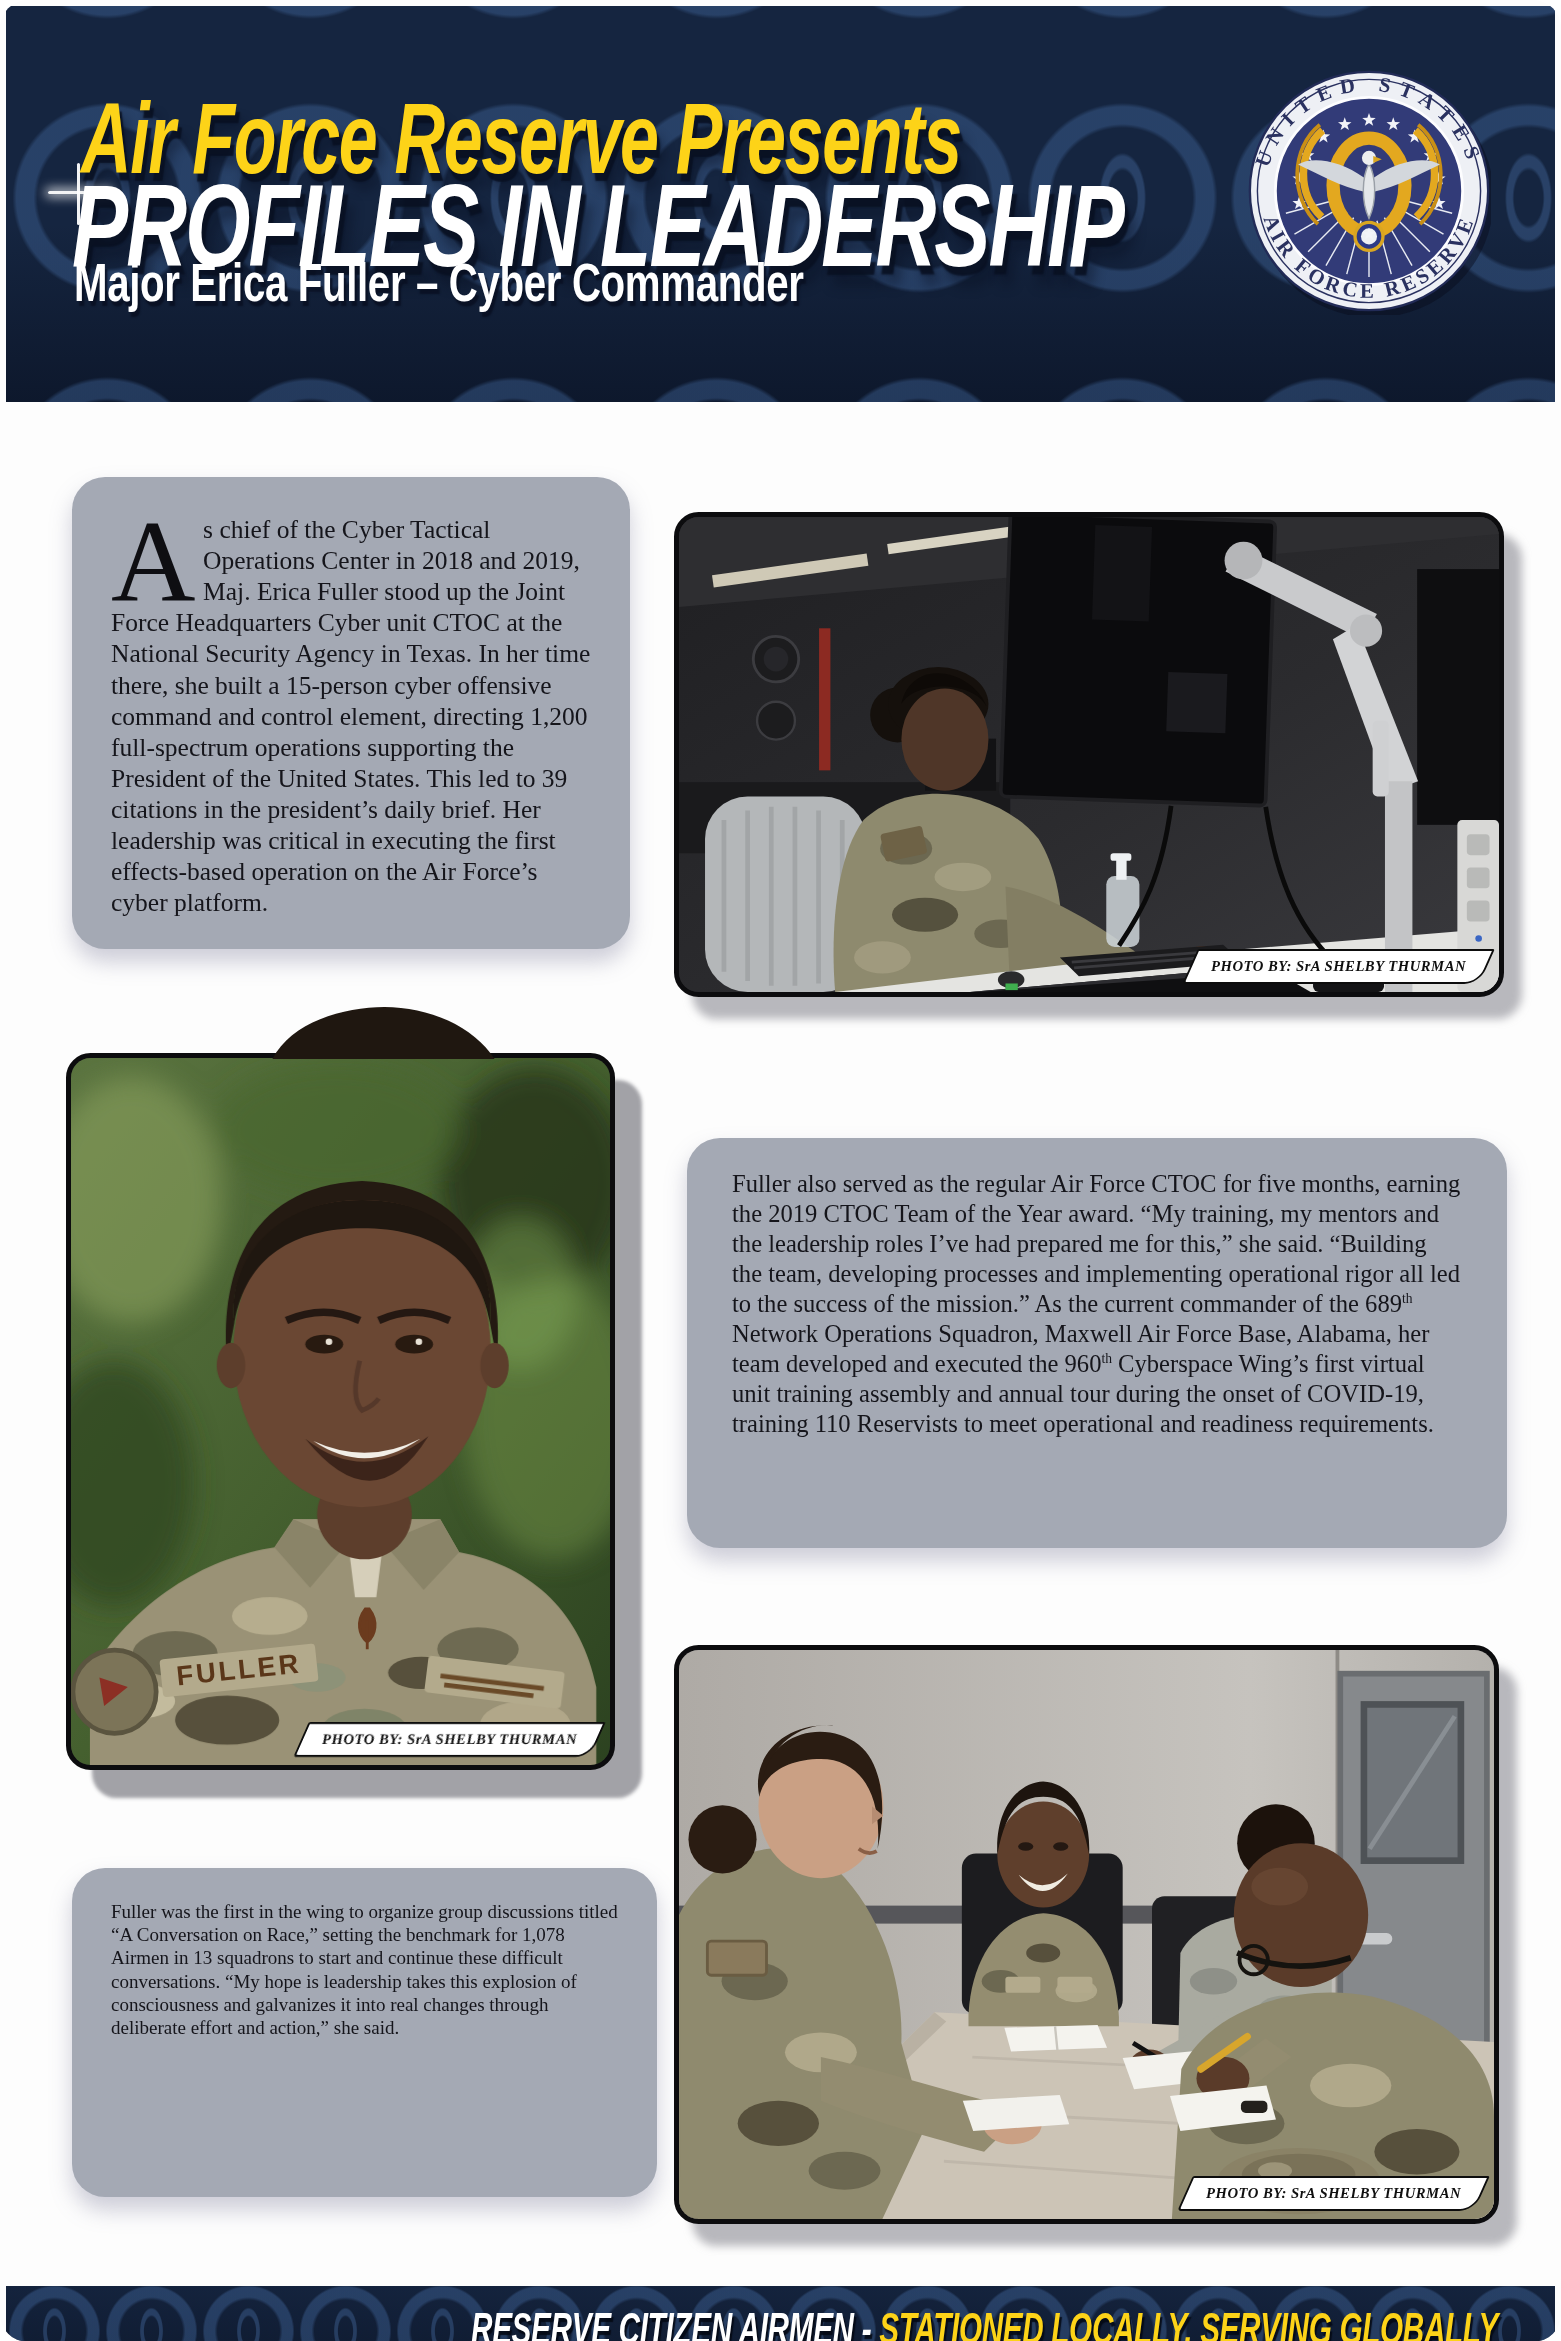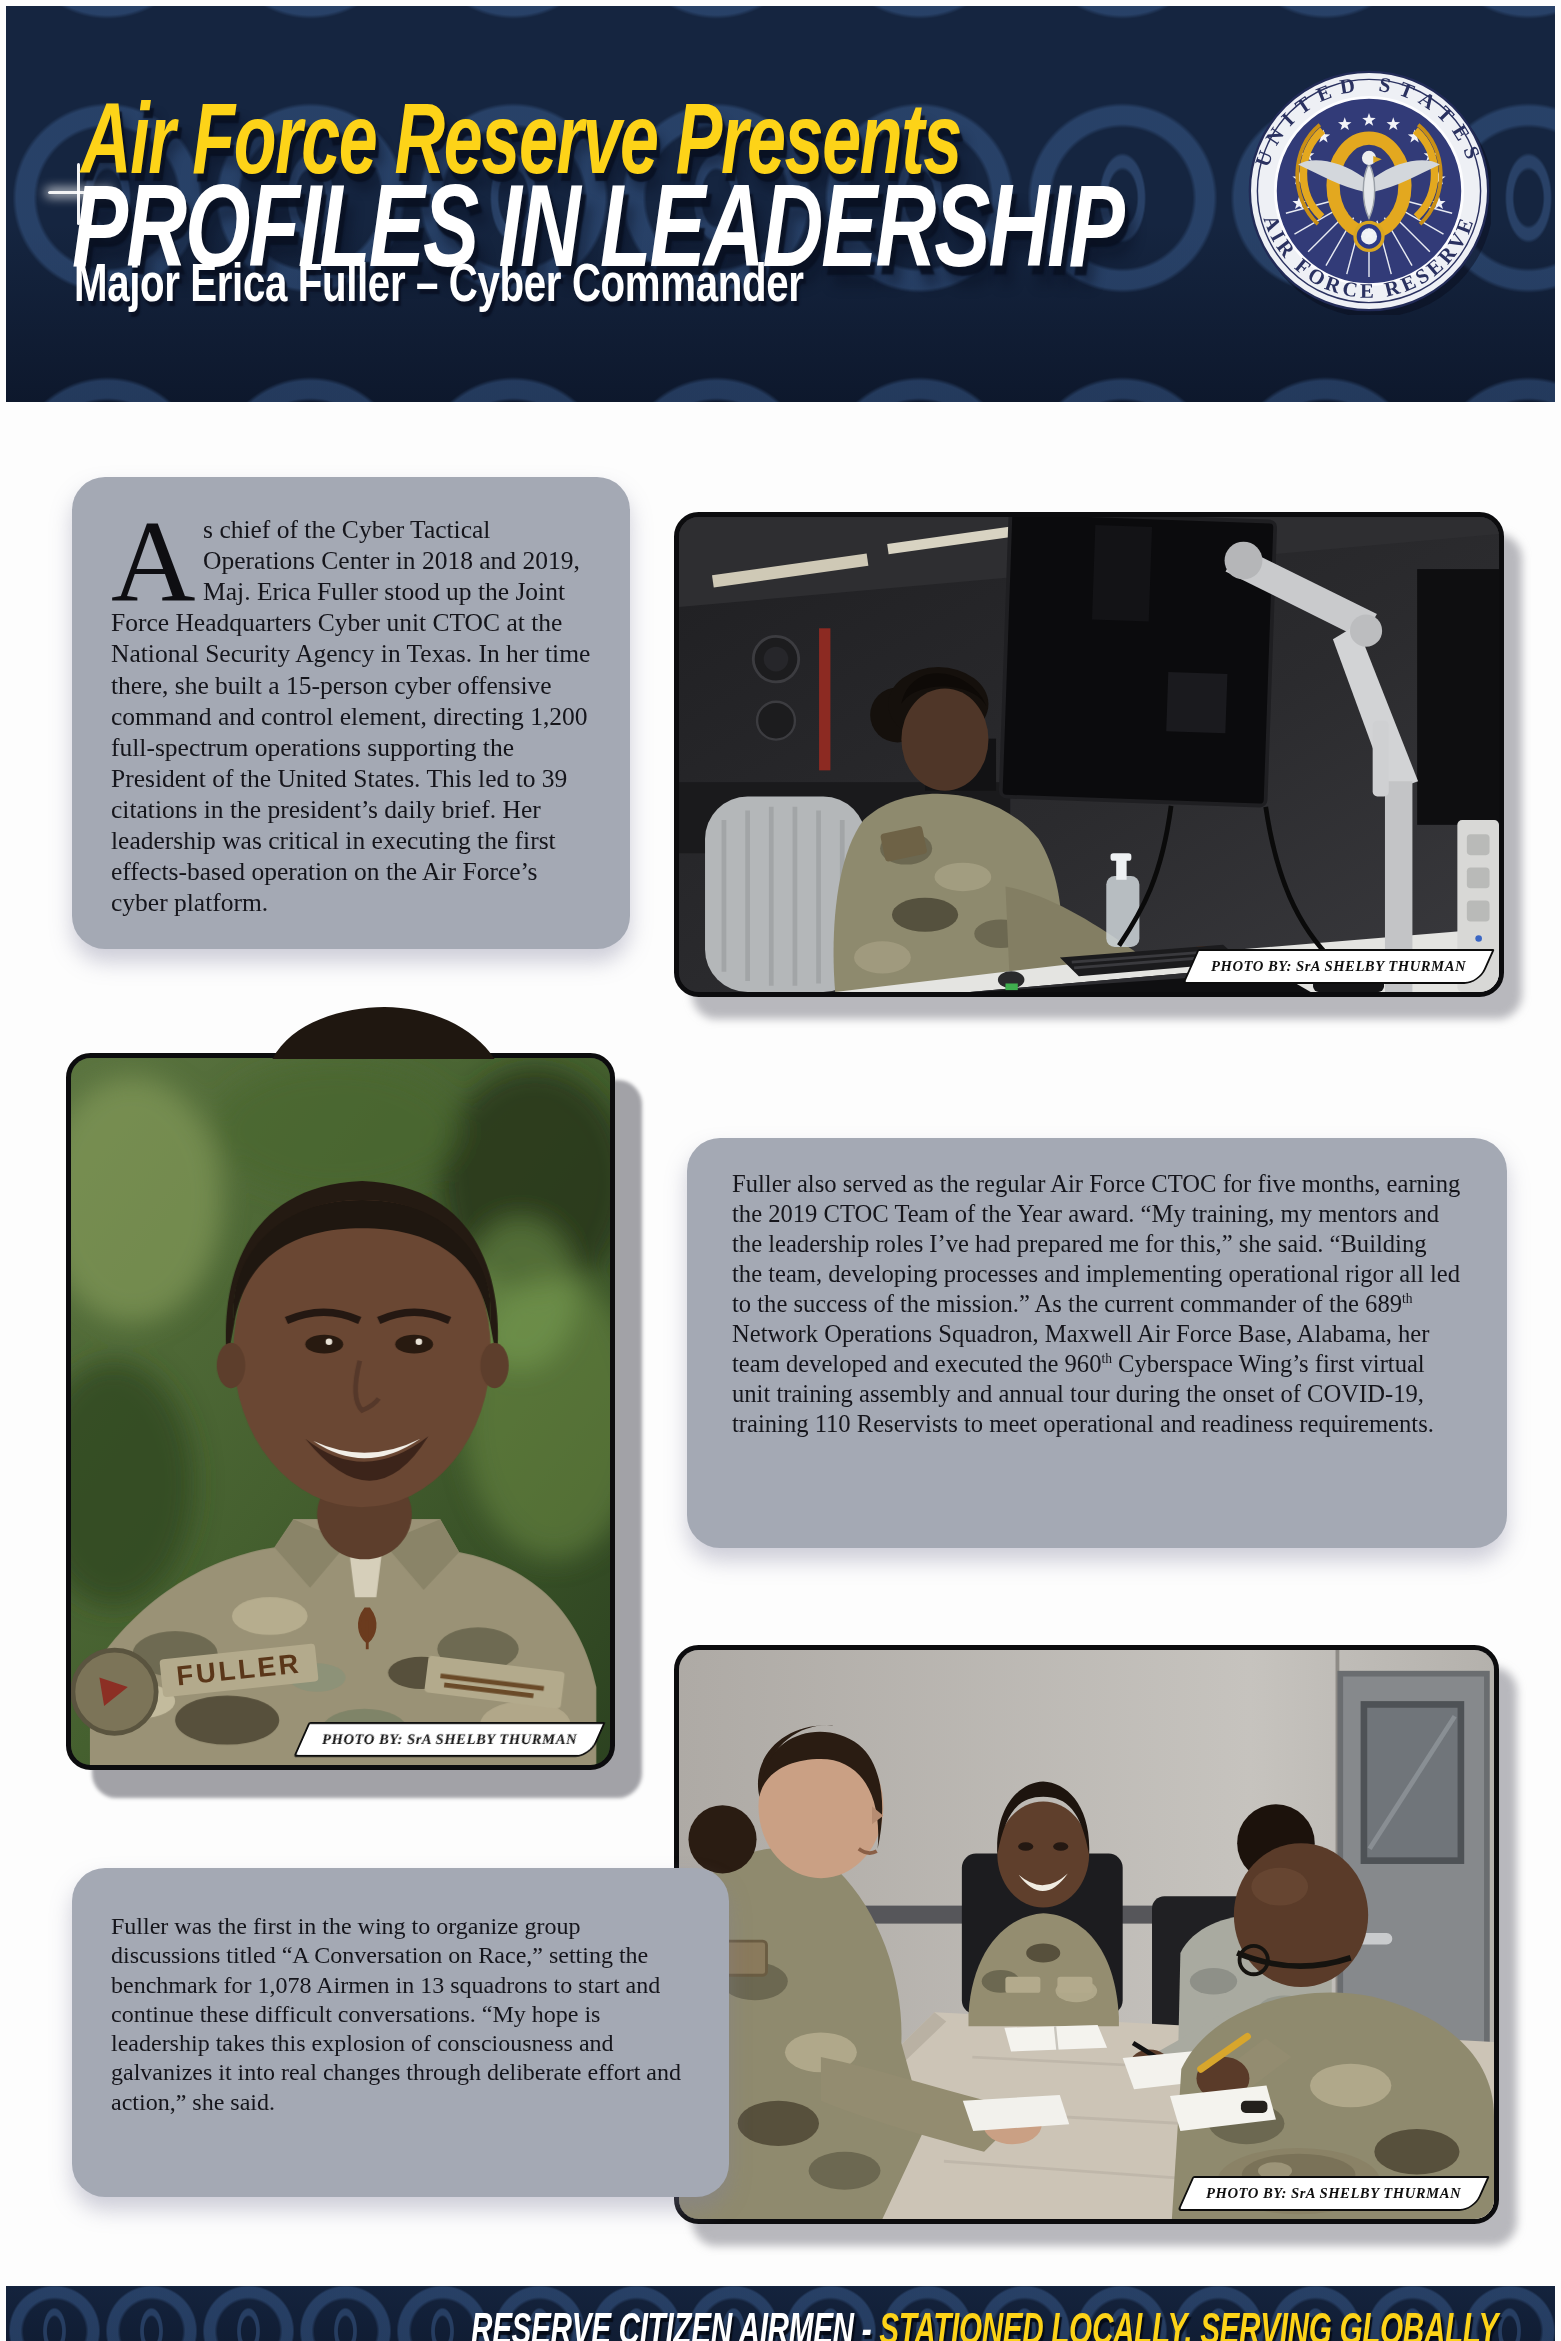--- a/index.html
+++ b/index.html
@@ -1,17 +1,17 @@
 <!DOCTYPE html>
 <html style="font-size:7.6px"><head>
 <meta charset="utf-8">
 <style>
   html,body{margin:0;padding:0;background:#ffffff;}
   .page{position:relative;width:1561px;height:2342px;background:#fdfdfd;overflow:hidden;
-        font-family:"Liberation Serif",serif;}
+        font-family:"Liberation Serif",serif;border-radius:28px;}
 
   
   .banner{
     position:absolute;left:5.7px;right:5.7px;
     background-color:#152540;
     background-image:
       radial-gradient(ellipse 24.6px 47px at 50% 50%, rgba(70,108,162,0) 58%, rgba(70,108,162,.40) 66%, rgba(70,108,162,.40) 88%, rgba(70,108,162,0) 96%),
       radial-gradient(circle 99px at 50% 50%, rgba(66,104,158,0) 70px, rgba(66,104,158,.42) 74px, rgba(66,104,158,.42) 91px, rgba(66,104,158,0) 95px),
       linear-gradient(to bottom, rgba(16,28,50,0) 55%, rgba(7,13,28,.55) 100%);
     background-size:203px 274px, 203px 274px, 100% 100%;
@@ -49,22 +49,22 @@
   
   .textbox{
     position:absolute;background:#a4a9b4;border-radius:33px;
     color:#15151b;box-shadow:0 12.3px 21px rgba(130,130,158,.38);
   }
   .textbox p{margin:0;}
   .box1{left:72px;top:477px;width:558px;height:472px;padding:37px 39px;box-sizing:border-box;
         font-size:25.5px;line-height:1.22;}
   .box2{left:687px;top:1138px;width:820px;height:410px;padding:31px 45px;box-sizing:border-box;
         font-size:24.6px;line-height:1.22;}
-  .box3{left:72px;top:1868px;width:657px;height:329px;padding:44px 39px;box-sizing:border-box;
-        font-size:24px;line-height:1.22;}
+  .box3{left:72px;top:1868px;width:585px;height:329px;padding:32px 39px;box-sizing:border-box;
+        font-size:19px;line-height:1.22;}
   .dropcap{float:left;font-size:117px;line-height:.74;padding:4.7px 7.6px 0 0;color:#0e0e12;}
   sup{font-size:.55em;vertical-align:super;line-height:0;}
 
   
   .photo{position:absolute;border:5.2px solid #0c0c0e;border-radius:24.6px;overflow:hidden;
          background:#1d1d20;box-shadow:18px 22px 8.5px rgba(148,148,155,.65);}
   .photo svg{display:block;width:100%;height:100%;}
   .photo1{left:674px;top:512px;width:820px;height:475px;}
   .portrait{left:66px;top:1053px;width:539px;height:707px;box-shadow:26.5px 27.4px 3.8px rgba(152,152,157,.9);}
   .photo3{left:674px;top:1645px;width:815px;height:569px;}

